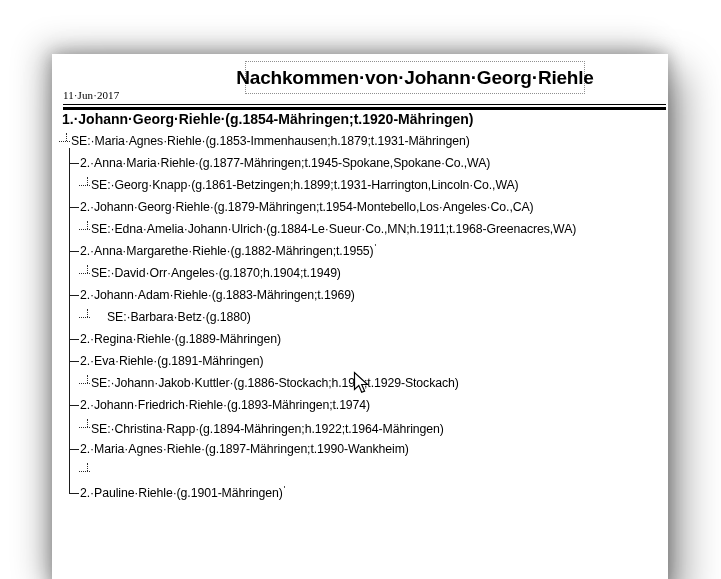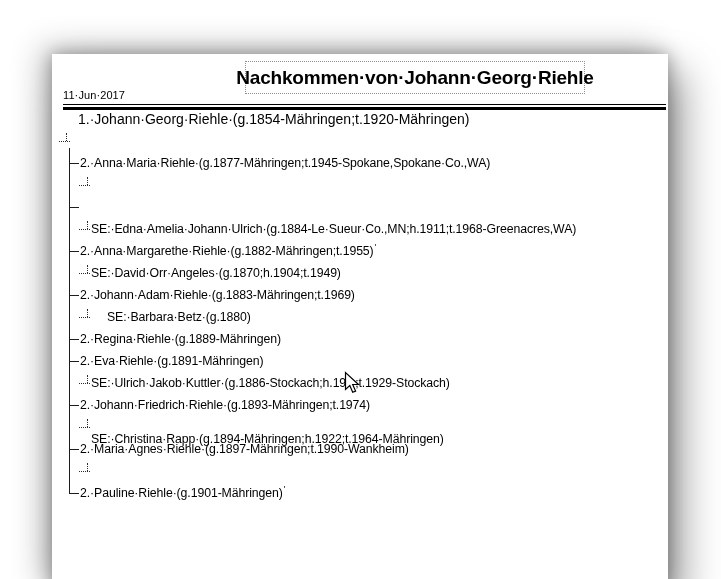--- a/index.html
+++ b/index.html
@@ -7,28 +7,28 @@
   .canvas{position:relative;width:721px;height:579px;background:#ffffff;}
   .page{
     position:absolute;left:52px;top:54px;width:616px;height:536px;background:#ffffff;
     box-shadow:0 0 16px rgba(0,0,0,0.30), 14px 18px 38px rgba(0,0,0,0.40), -12px -8px 30px rgba(0,0,0,0.20);
   }
   .title-box{
     position:absolute;left:193px;top:7px;width:338px;height:31px;
     border:1px dotted #8f8f8f;display:flex;align-items:center;justify-content:center;
   }
   .title-text{font-size:19px;font-weight:bold;letter-spacing:-0.2px;white-space:nowrap;}
-  .date{position:absolute;left:11px;top:35px;font-size:11px;letter-spacing:0.1px;}
+  .date{position:absolute;left:11px;top:35px;font-size:11px;letter-spacing:0.1px;font-family:Liberation Serif, serif;}
   .rule{position:absolute;left:11px;top:50px;width:603px;}
   .rule-thin{height:1px;background:#000;}
   .rule-gap{height:2px;}
   .rule-thick{height:3px;background:#000;}
   .tree{position:absolute;left:0;top:54px;width:616px;height:410px;}
   .row{position:absolute;height:22px;line-height:22px;white-space:nowrap;font-size:12.3px;letter-spacing:-0.1px;}
-  .row.person1{left:26px;font-size:14px;font-weight:normal;letter-spacing:0;}
+  .row.person1{left:10px;font-size:14px;font-weight:bold;letter-spacing:0;}
   .row.spouse1{left:19px;}
   .row.person2{left:28px;}
   .row.spouse2{left:39px;}
   .vline{position:absolute;left:17px;width:0;border-left:1px solid #1d1d1d;}
   .branch{position:absolute;left:17px;width:10px;height:0;border-top:1px solid #1d1d1d;}
   .dots{position:absolute;height:0;border-top:1px dotted #2a2a2a;}
   .riser{position:absolute;width:0;border-left:1px dotted #2a2a2a;}
   .endmark{font-size:8.5px;position:relative;top:-5px;margin-left:1px;}
   .cursor-gap{display:inline-block;width:9px;position:relative;}
   .cursor-gap svg{position:absolute;left:-2px;top:-16px;overflow:visible;}
@@ -44,52 +44,55 @@
     <div class="date">11·Jun·2017</div>
     <div class="rule">
       <div class="rule-thin"></div>
       <div class="rule-gap"></div>
       <div class="rule-thick"></div>
     </div>
     <div class="tree" id="tree">
         <div class="row person1" style="top: 0px;"><span>1.·Johann·Georg·Riehle·(g.1854-Mähringen;t.1920-Mähringen)</span></div>
         <div class="dots" style="left: 7px; width: 11px; top: 33px;"></div>
         <div class="riser" style="left: 14px; top: 25px; height: 8px;"></div>
+        <div class="row spouse1" style="top: 22px;"><span>SE:·Maria·Agnes·Riehle·(g.1853-Immenhausen;h.1879;t.1931-Mähringen)</span></div>
         <div class="branch" style="top: 55px;"></div>
         <div class="row person2" style="top: 44px;"><span>2.·Anna·Maria·Riehle·(g.1877-Mähringen;t.1945-Spokane,Spokane·Co.,WA)</span></div>
         <div class="dots" style="left: 27px; width: 11px; top: 77px;"></div>
         <div class="riser" style="left: 35px; top: 69px; height: 8px;"></div>
+        <div class="row spouse2" style="top: 66px;"><span>SE:·Georg·Knapp·(g.1861-Betzingen;h.1899;t.1931-Harrington,Lincoln·Co.,WA)</span></div>
         <div class="branch" style="top: 99px;"></div>
+        <div class="row person2" style="top: 88px;"><span>2.·Johann·Georg·Riehle·(g.1879-Mähringen;t.1954-Montebello,Los·Angeles·Co.,CA)</span></div>
         <div class="dots" style="left: 27px; width: 11px; top: 121px;"></div>
         <div class="riser" style="left: 35px; top: 113px; height: 8px;"></div>
         <div class="row spouse2" style="top: 110px;"><span>SE:·Edna·Amelia·Johann·Ulrich·(g.1884-Le·Sueur·Co.,MN;h.1911;t.1968-Greenacres,WA)</span></div>
         <div class="branch" style="top: 143px;"></div>
         <div class="row person2" style="top: 132px;"><span>2.·Anna·Margarethe·Riehle·(g.1882-Mähringen;t.1955)</span><span class="endmark">'</span></div>
         <div class="dots" style="left: 27px; width: 11px; top: 165px;"></div>
         <div class="riser" style="left: 35px; top: 157px; height: 8px;"></div>
         <div class="row spouse2" style="top: 154px;"><span>SE:·David·Orr·Angeles·(g.1870;h.1904;t.1949)</span></div>
         <div class="branch" style="top: 187px;"></div>
         <div class="row person2" style="top: 176px;"><span>2.·Johann·Adam·Riehle·(g.1883-Mähringen;t.1969)</span></div>
         <div class="dots" style="left: 27px; width: 11px; top: 209px;"></div>
         <div class="riser" style="left: 35px; top: 201px; height: 8px;"></div>
         <div class="row spouse2" style="top: 198px; margin-left: 16px;"><span>SE:·Barbara·Betz·(g.1880)</span></div>
         <div class="branch" style="top: 231px;"></div>
         <div class="row person2" style="top: 220px;"><span>2.·Regina·Riehle·(g.1889-Mähringen)</span></div>
         <div class="branch" style="top: 253px;"></div>
         <div class="row person2" style="top: 242px;"><span>2.·Eva·Riehle·(g.1891-Mähringen)</span></div>
         <div class="dots" style="left: 27px; width: 11px; top: 275px;"></div>
         <div class="riser" style="left: 35px; top: 267px; height: 8px;"></div>
-        <div class="row spouse2" style="top: 264px;"><span>SE:·Ulrich·Jakob·Kuttler·(g.1886-Stockach;h.19</span><span class="cursor-gap"><svg width="16" height="23" viewBox="0 0 16 23">
+        <div class="row spouse2" style="top: 264px;"><span>SE:·Johann·Jakob·Kuttler·(g.1886-Stockach;h.19</span><span class="cursor-gap"><svg width="16" height="23" viewBox="0 0 16 23">
               <path d="M1.5,1.5 L1.5,18.4 L5.8,14.5 L8.7,21.3 L11.6,20.1 L8.7,13.5 L14.5,13.5 Z" fill="#ffffff" stroke="#000000" stroke-width="1.2" stroke-linejoin="miter"></path>
             </svg></span><span>;t.1929-Stockach)</span></div>
         <div class="branch" style="top: 297px;"></div>
         <div class="row person2" style="top: 286px;"><span>2.·Johann·Friedrich·Riehle·(g.1893-Mähringen;t.1974)</span></div>
         <div class="dots" style="left: 27px; width: 11px; top: 319px;"></div>
         <div class="riser" style="left: 35px; top: 311px; height: 8px;"></div>
-        <div class="row spouse2" style="top: 320px;"><span>SE:·Christina·Rapp·(g.1894-Mähringen;h.1922;t.1964-Mähringen)</span></div>
+        <div class="row spouse2" style="top: 310px;"><span>SE:·Christina·Rapp·(g.1894-Mähringen;h.1922;t.1964-Mähringen)</span></div>
         <div class="branch" style="top: 341px;"></div>
         <div class="row person2" style="top: 330px; text-align: right;"><span>2.·Maria·Agnes·Riehle·(g.1897-Mähringen;t.1990-Wankheim)</span></div>
         <div class="dots" style="left: 27px; width: 11px; top: 363px;"></div>
         <div class="riser" style="left: 35px; top: 355px; height: 8px;"></div>
         <div class="branch" style="top: 385px;"></div>
         <div class="row person2" style="top: 374px;"><span>2.·Pauline·Riehle·(g.1901-Mähringen)</span><span class="endmark">'</span></div>
         <div class="vline" style="top: 40px; height: 345px;"></div>
       </div>
   </div>
 </div>

